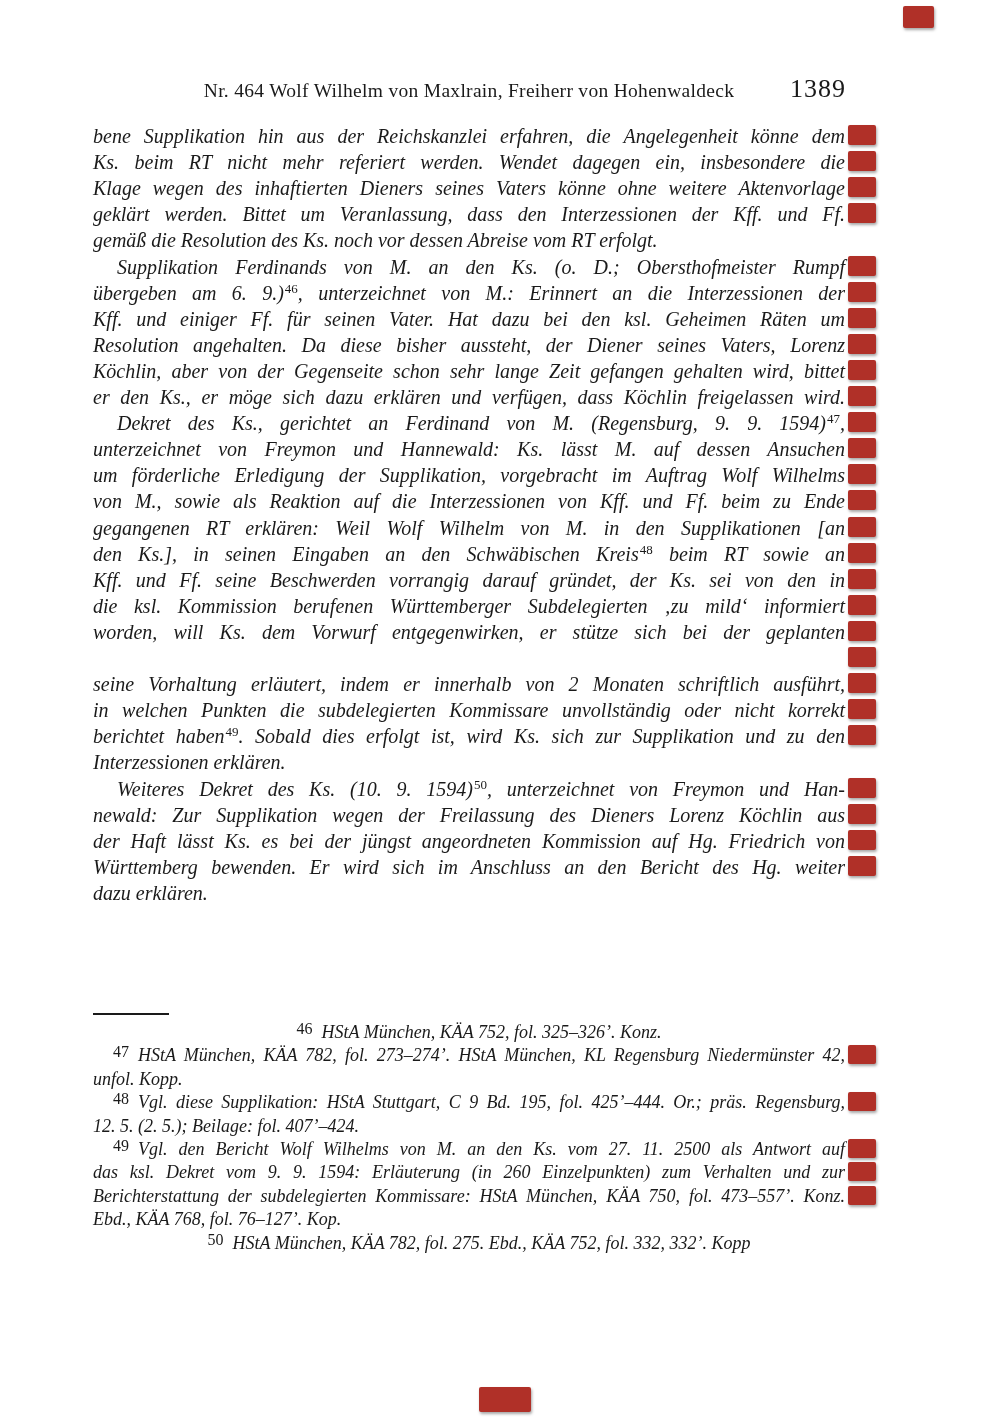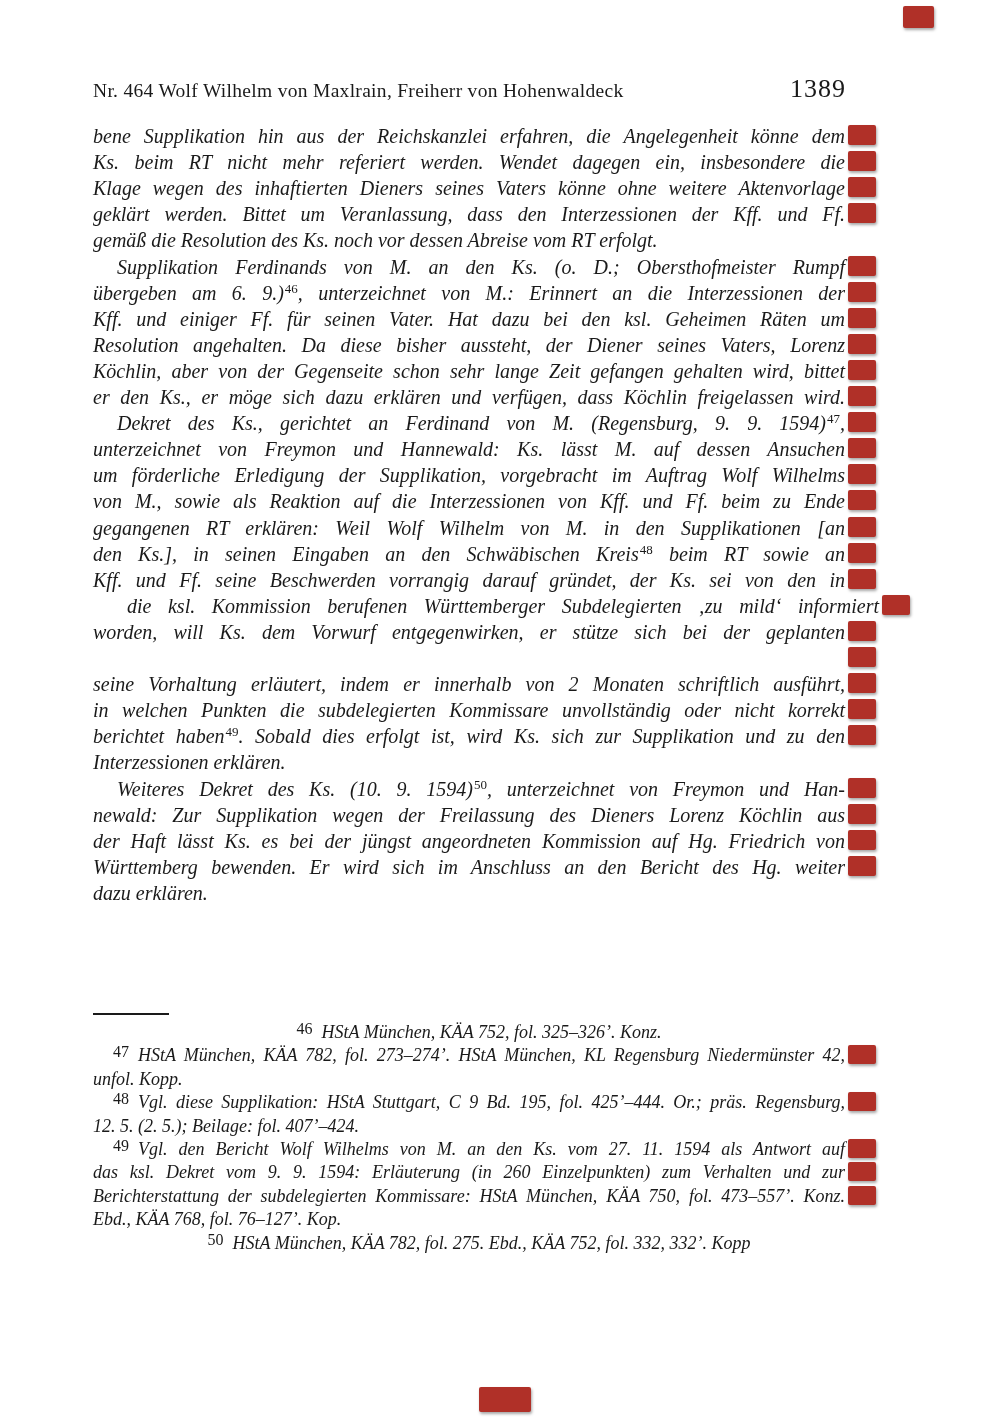--- a/index.html
+++ b/index.html
@@ -8,20 +8,21 @@
     width:1004px; height:1418px;
     margin:0 auto;
     background:#ffffff;
     overflow:hidden;
     font-family:"Liberation Serif","DejaVu Serif",serif;
     color:#1a1a1a;
   }
   
   .header-title {
     position:absolute; left:93px; top:80px; width:752px;
+    text-align:center;
     font-size:19.5px; letter-spacing:0.3px;
     font-style:normal;
     white-space:nowrap;
   }
   .page-number {
     position:absolute; left:790px; top:74px;
     font-size:26px; letter-spacing:1px;
   }
   
   .body-text { position:absolute; left:93px; top:0; width:752px; }
@@ -86,21 +87,21 @@
       <div class="bline just" style="top: 331.8px;"><span>Resolution angehalten. Da diese bisher aussteht, der Diener seines Vaters, Lorenz</span><span class="linemark"></span></div>
       <div class="bline just" style="top: 357.9px;"><span>Köchlin, aber von der Gegenseite schon sehr lange Zeit gefangen gehalten wird, bittet</span><span class="linemark"></span></div>
       <div class="bline just" style="top: 384px;"><span>er den Ks., er möge sich dazu erklären und verfügen, dass Köchlin freigelassen wird.</span><span class="linemark"></span></div>
       <div class="bline just indent" style="top: 410.1px;"><span>Dekret des Ks., gerichtet an Ferdinand von M. (Regensburg, 9. 9. 1594)</span><span class="supref">47</span><span>,</span><span class="linemark"></span></div>
       <div class="bline just" style="top: 436.2px;"><span>unterzeichnet von Freymon und Hannewald: Ks. lässt M. auf dessen Ansuchen</span><span class="linemark"></span></div>
       <div class="bline just" style="top: 462px;"><span>um förderliche Erledigung der Supplikation, vorgebracht im Auftrag Wolf Wilhelms</span><span class="linemark"></span></div>
       <div class="bline just" style="top: 488.4px;"><span>von M., sowie als Reaktion auf die Interzessionen von Kff. und Ff. beim zu Ende</span><span class="linemark"></span></div>
       <div class="bline just" style="top: 514.5px;"><span>gegangenen RT erklären: Weil Wolf Wilhelm von M. in den Supplikationen [an</span><span class="linemark"></span></div>
       <div class="bline just" style="top: 540.6px;"><span>den Ks.], in seinen Eingaben an den Schwäbischen Kreis</span><span class="supref">48</span><span> beim RT sowie an</span><span class="linemark"></span></div>
       <div class="bline just" style="top: 566.7px;"><span>Kff. und Ff. seine Beschwerden vorrangig darauf gründet, der Ks. sei von den in</span><span class="linemark"></span></div>
-      <div class="bline just" style="top: 592.8px; margin-left: 34px;"><span>die ksl. Kommission berufenen Württemberger Subdelegierten ‚zu mild‘ informiert</span><span class="linemark"></span></div>
+      <div class="bline just" style="top: 592.8px;"><span>die ksl. Kommission berufenen Württemberger Subdelegierten ‚zu mild‘ informiert</span><span class="linemark"></span></div>
       <div class="bline just" style="top: 618.9px;"><span>worden, will Ks. dem Vorwurf entgegenwirken, er stütze sich bei der geplanten</span><span class="linemark"></span></div>
       <div class="bline just" style="top: 645px;"><span class="linemark"></span></div>
       <div class="bline just" style="top: 671.1px;"><span>seine Vorhaltung erläutert, indem er innerhalb von 2 Monaten schriftlich ausführt,</span><span class="linemark"></span></div>
       <div class="bline just" style="top: 697.2px;"><span>in welchen Punkten die subdelegierten Kommissare unvollständig oder nicht korrekt</span><span class="linemark"></span></div>
       <div class="bline just" style="top: 723.3px;"><span>berichtet haben</span><span class="supref">49</span><span>. Sobald dies erfolgt ist, wird Ks. sich zur Supplikation und zu den</span><span class="linemark"></span></div>
       <div class="bline" style="top: 749.4px;"><span>Interzessionen erklären.</span></div>
       <div class="bline just indent" style="top: 775.5px;"><span>Weiteres Dekret des Ks. (10. 9. 1594)</span><span class="supref">50</span><span>, unterzeichnet von Freymon und Han-</span><span class="linemark"></span></div>
       <div class="bline just" style="top: 801.6px;"><span>newald: Zur Supplikation wegen der Freilassung des Dieners Lorenz Köchlin aus</span><span class="linemark"></span></div>
       <div class="bline just" style="top: 827.7px;"><span>der Haft lässt Ks. es bei der jüngst angeordneten Kommission auf Hg. Friedrich von</span><span class="linemark"></span></div>
       <div class="bline just" style="top: 853.8px;"><span>Württemberg bewenden. Er wird sich im Anschluss an den Bericht des Hg. weiter</span><span class="linemark"></span></div>
@@ -108,21 +109,21 @@
     </div>
 
   <div class="footnote-rule"></div>
 
   <div class="footnotes">
       <div class="fline indent" style="top: 1021px;"><span class="fnum">46</span><span>HStA München, KÄA 752, fol. 325–326’. Konz.</span></div>
       <div class="fline just indent" style="top: 1044.4px;"><span class="fnum">47</span><span>HStA München, KÄA 782, fol. 273–274’. HStA München, KL Regensburg Niedermünster 42,</span><span class="linemark"></span></div>
       <div class="fline" style="top: 1067.8px;"><span>unfol. Kopp.</span></div>
       <div class="fline just indent" style="top: 1091.2px;"><span class="fnum">48</span><span>Vgl. diese Supplikation: HStA Stuttgart, C 9 Bd. 195, fol. 425’–444. Or.; präs. Regensburg,</span><span class="linemark"></span></div>
       <div class="fline" style="top: 1114.6px;"><span>12. 5. (2. 5.); Beilage: fol. 407’–424.</span></div>
-      <div class="fline just indent" style="top: 1138px;"><span class="fnum">49</span><span>Vgl. den Bericht Wolf Wilhelms von M. an den Ks. vom 27. 11. 1594 als Antwort auf</span><span class="linemark"></span></div>
+      <div class="fline just indent" style="top: 1138px;"><span class="fnum">49</span><span>Vgl. den Bericht Wolf Wilhelms von M. an den Ks. vom 27. 11. 2500 als Antwort auf</span><span class="linemark"></span></div>
       <div class="fline just" style="top: 1161.4px;"><span>das ksl. Dekret vom 9. 9. 1594: Erläuterung (in 260 Einzelpunkten) zum Verhalten und zur</span><span class="linemark"></span></div>
       <div class="fline just" style="top: 1184.8px;"><span>Berichterstattung der subdelegierten Kommissare: HStA München, KÄA 750, fol. 473–557’. Konz.</span><span class="linemark"></span></div>
       <div class="fline" style="top: 1208.2px;"><span>Ebd., KÄA 768, fol. 76–127’. Kop.</span></div>
       <div class="fline indent" style="top: 1231.6px;"><span class="fnum">50</span><span>HStA München, KÄA 782, fol. 275. Ebd., KÄA 752, fol. 332, 332’. Kopp</span></div>
     </div>
 
   <div class="annbox" style="left: 903px; top: 6px; width: 31px; height: 22px;"></div>
   <div class="annbox" style="left: 479px; top: 1387px; width: 52px; height: 25px;"></div>
 
 </div>

